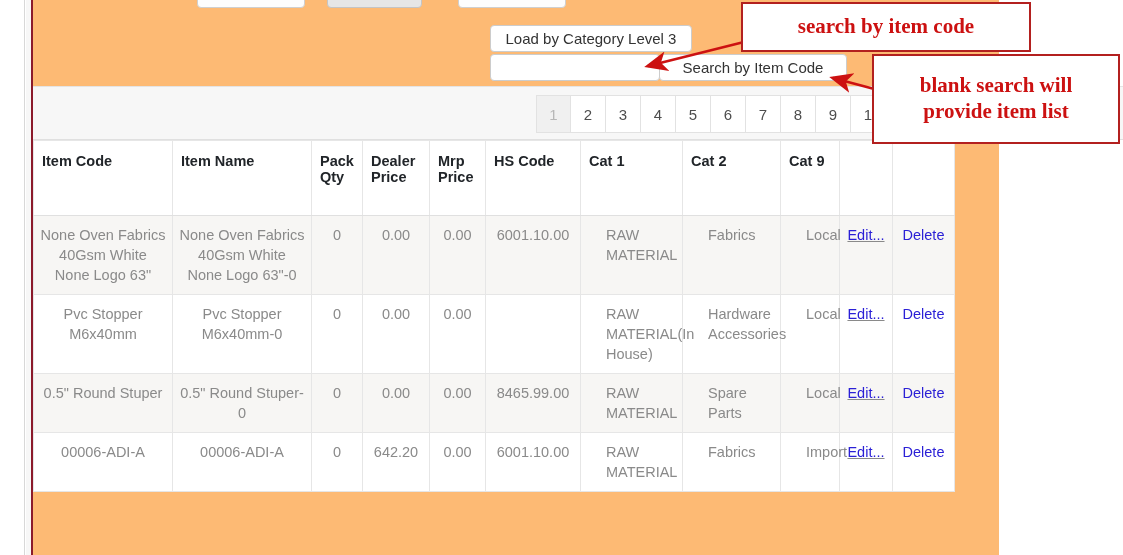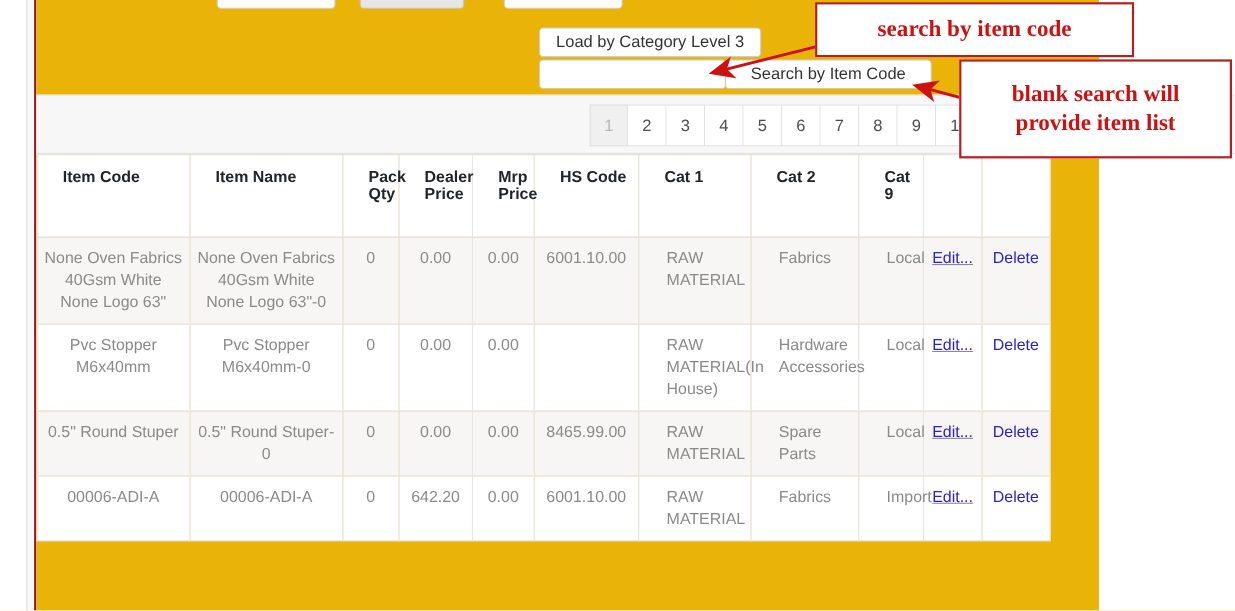--- a/index.html
+++ b/index.html
@@ -36,21 +36,21 @@
     left: 31px; top: 0;
     width: 2px; height: 555px;
     background: #8b1a2b;
   }
 
   
   .content {
     position: absolute;
     left: 33px; top: 0;
     width: 966px; height: 555px;
-    background: #eab308;
+    background: #fdba74;
   }
 
   
   .cut-btn {
     position: absolute;
     top: -18px;
     height: 26px;
     border: 1px solid #cfcfcf;
     border-radius: 4px;
     background: #fdfdfd;
@@ -143,21 +143,21 @@
   table.grid th, table.grid td {
     border: 1px solid #e6e6e6;
     vertical-align: top;
     padding: 9px 6px 9px 6px;
   }
   table.grid thead th {
     font-size: 14.5px;
     font-weight: bold;
     color: #212529;
     text-align: left;
-    padding: 12px 8px 30px 23px;
+    padding: 12px 8px 30px 8px;
     background: #ffffff;
     border-bottom: 1px solid #e0e0e0;
   }
   table.grid tbody td {
     font-size: 14.5px;
     color: #8a8a8a;
     text-align: center;
     line-height: 1.38;
   }
   table.grid tbody td.left { text-align: left; padding-left: 25px; }

